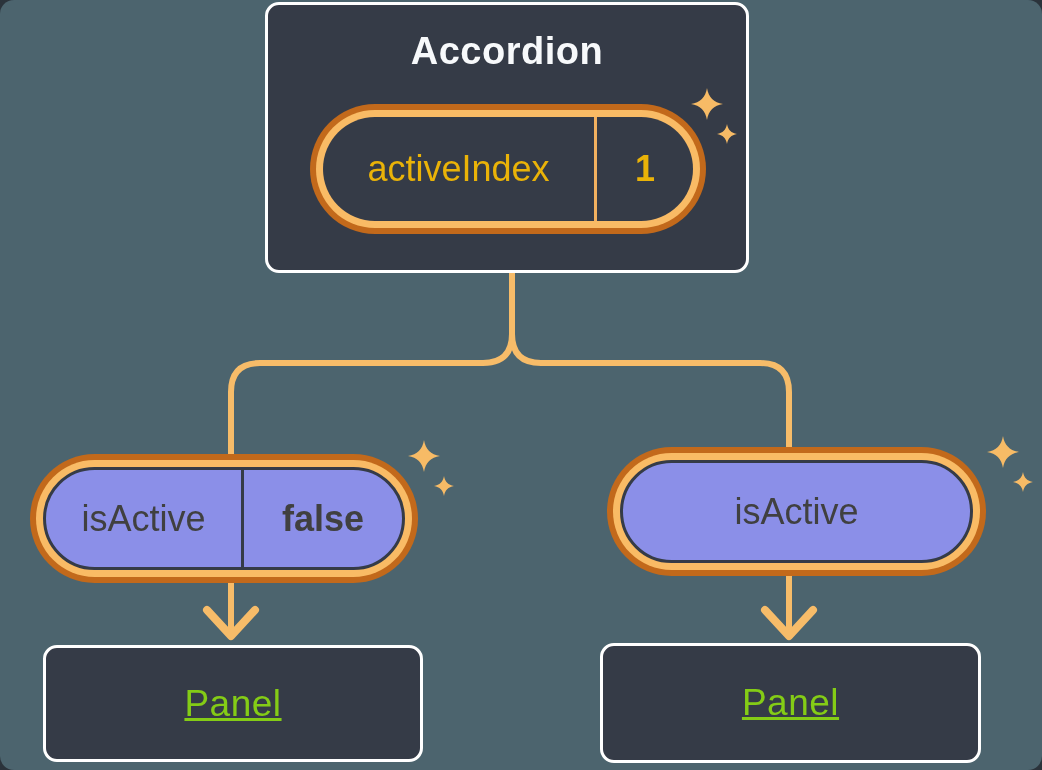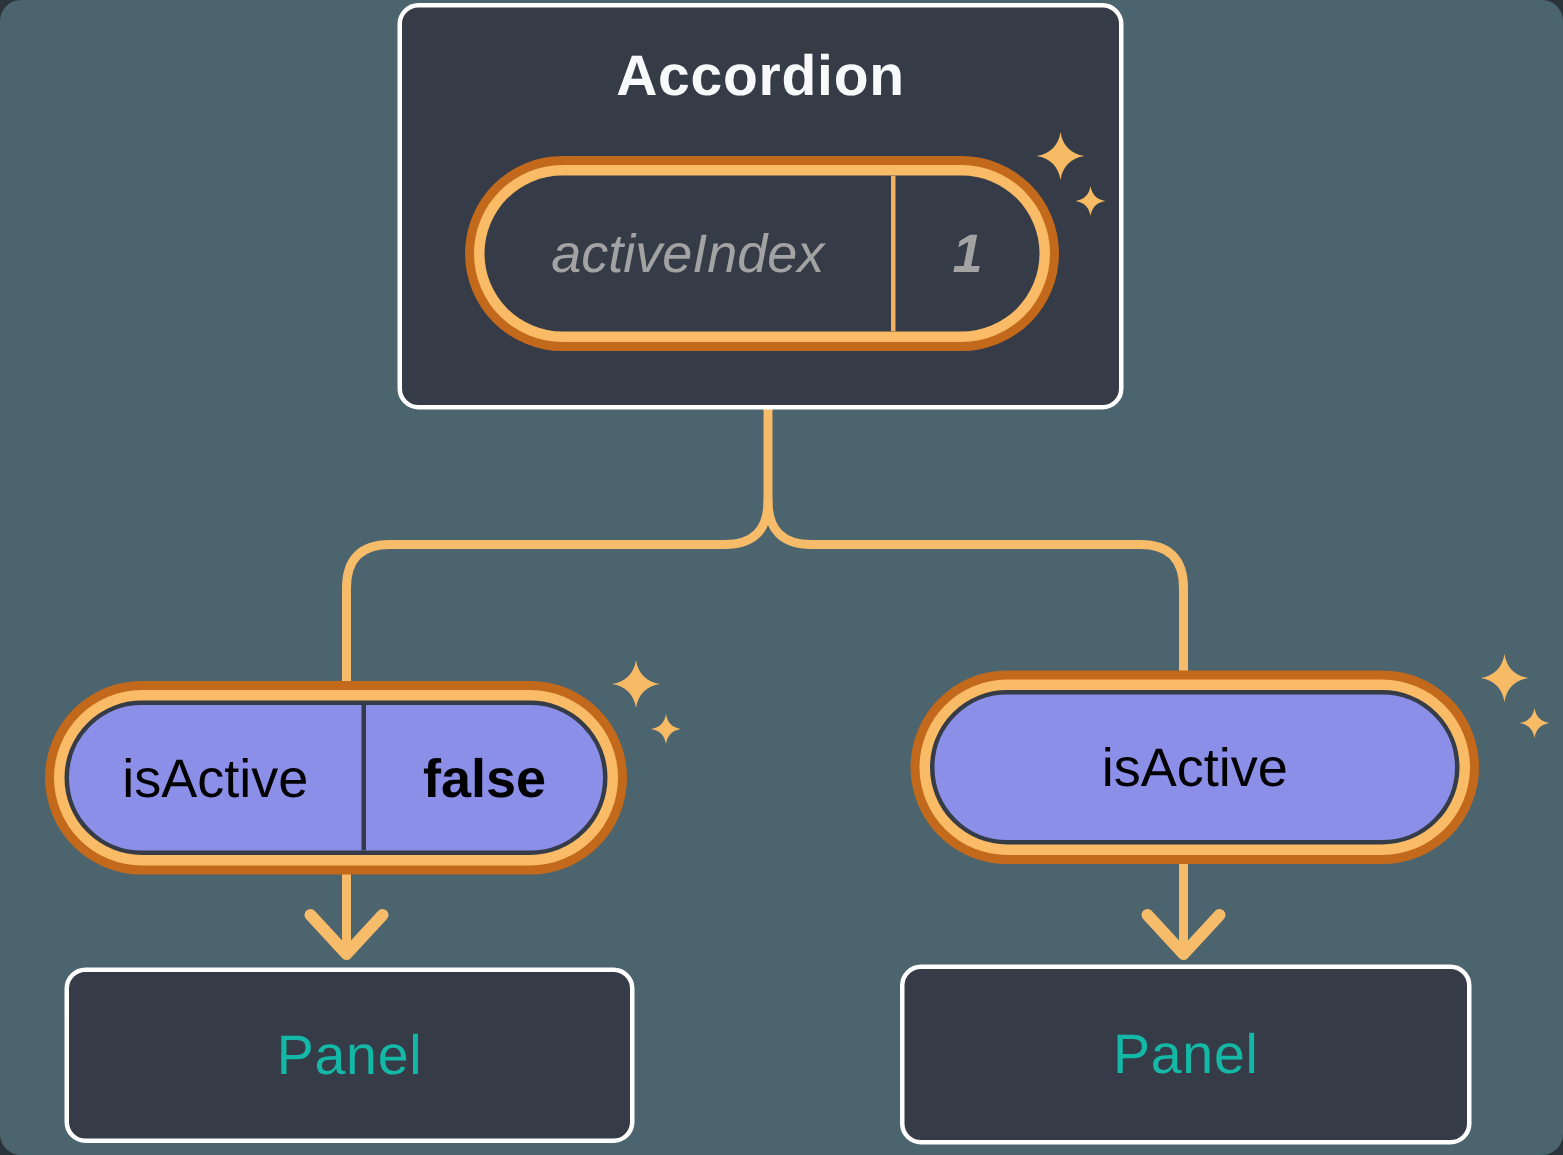--- a/index.html
+++ b/index.html
@@ -20,21 +20,21 @@
     box-sizing:border-box;
     display:flex;flex-direction:column;align-items:center;
   }
   .node-accordion{left:265px;top:2px;width:484px;height:271px;}
   .node-panel-left{left:43px;top:645px;width:380px;height:117px;justify-content:center;}
   .node-panel-right{left:600px;top:643px;width:381px;height:120px;justify-content:center;}
   .node-title{
     color:#F7F9FB;font-size:38px;font-weight:700;letter-spacing:.5px;
     margin-top:24px;line-height:1.2;
   }
-  .panel-title{color:#14b8a6;font-size:37px;font-weight:400;letter-spacing:.5px;}
+  .panel-title{color:#84cc16;font-size:37px;font-weight:400;letter-spacing:.5px;text-decoration:underline;}
   
   .pill-outer{
     position:absolute;
     background:#C2691B;
     border-radius:70px;
     padding:6px;
     box-sizing:border-box;
   }
   .pill-inner{
     background:#F9BB65;
@@ -64,22 +64,22 @@
   .pill-left{left:30px;top:454px;width:388px;height:129px;}
   .pill-right{left:607px;top:447px;width:379px;height:129px;}
   .pill-label{
     flex:1;display:flex;align-items:center;justify-content:center;
     font-size:36px;font-weight:400;
   }
   .pill-value{
     display:flex;align-items:center;justify-content:center;
     font-size:36px;font-weight:700;
   }
-  .state-text{color:#a3a3a3;font-style:italic;}
-  .prop-text{color:#000000;}
+  .state-text{color:#eab308;}
+  .prop-text{color:#404040;}
   .state-divider{border-left:3px solid #F2B160;width:96px;}
   .prop-divider-left{border-left:3px solid #353B47;width:158px;}
   .prop-divider-right{border-left:3px solid #353B47;width:142px;}
   
   .lines-layer{position:absolute;left:0;top:0;z-index:0;}
   .pill-layer{position:absolute;z-index:2;}
   .sparkle{position:absolute;z-index:3;}
 </style>
 </head>
 <body>

